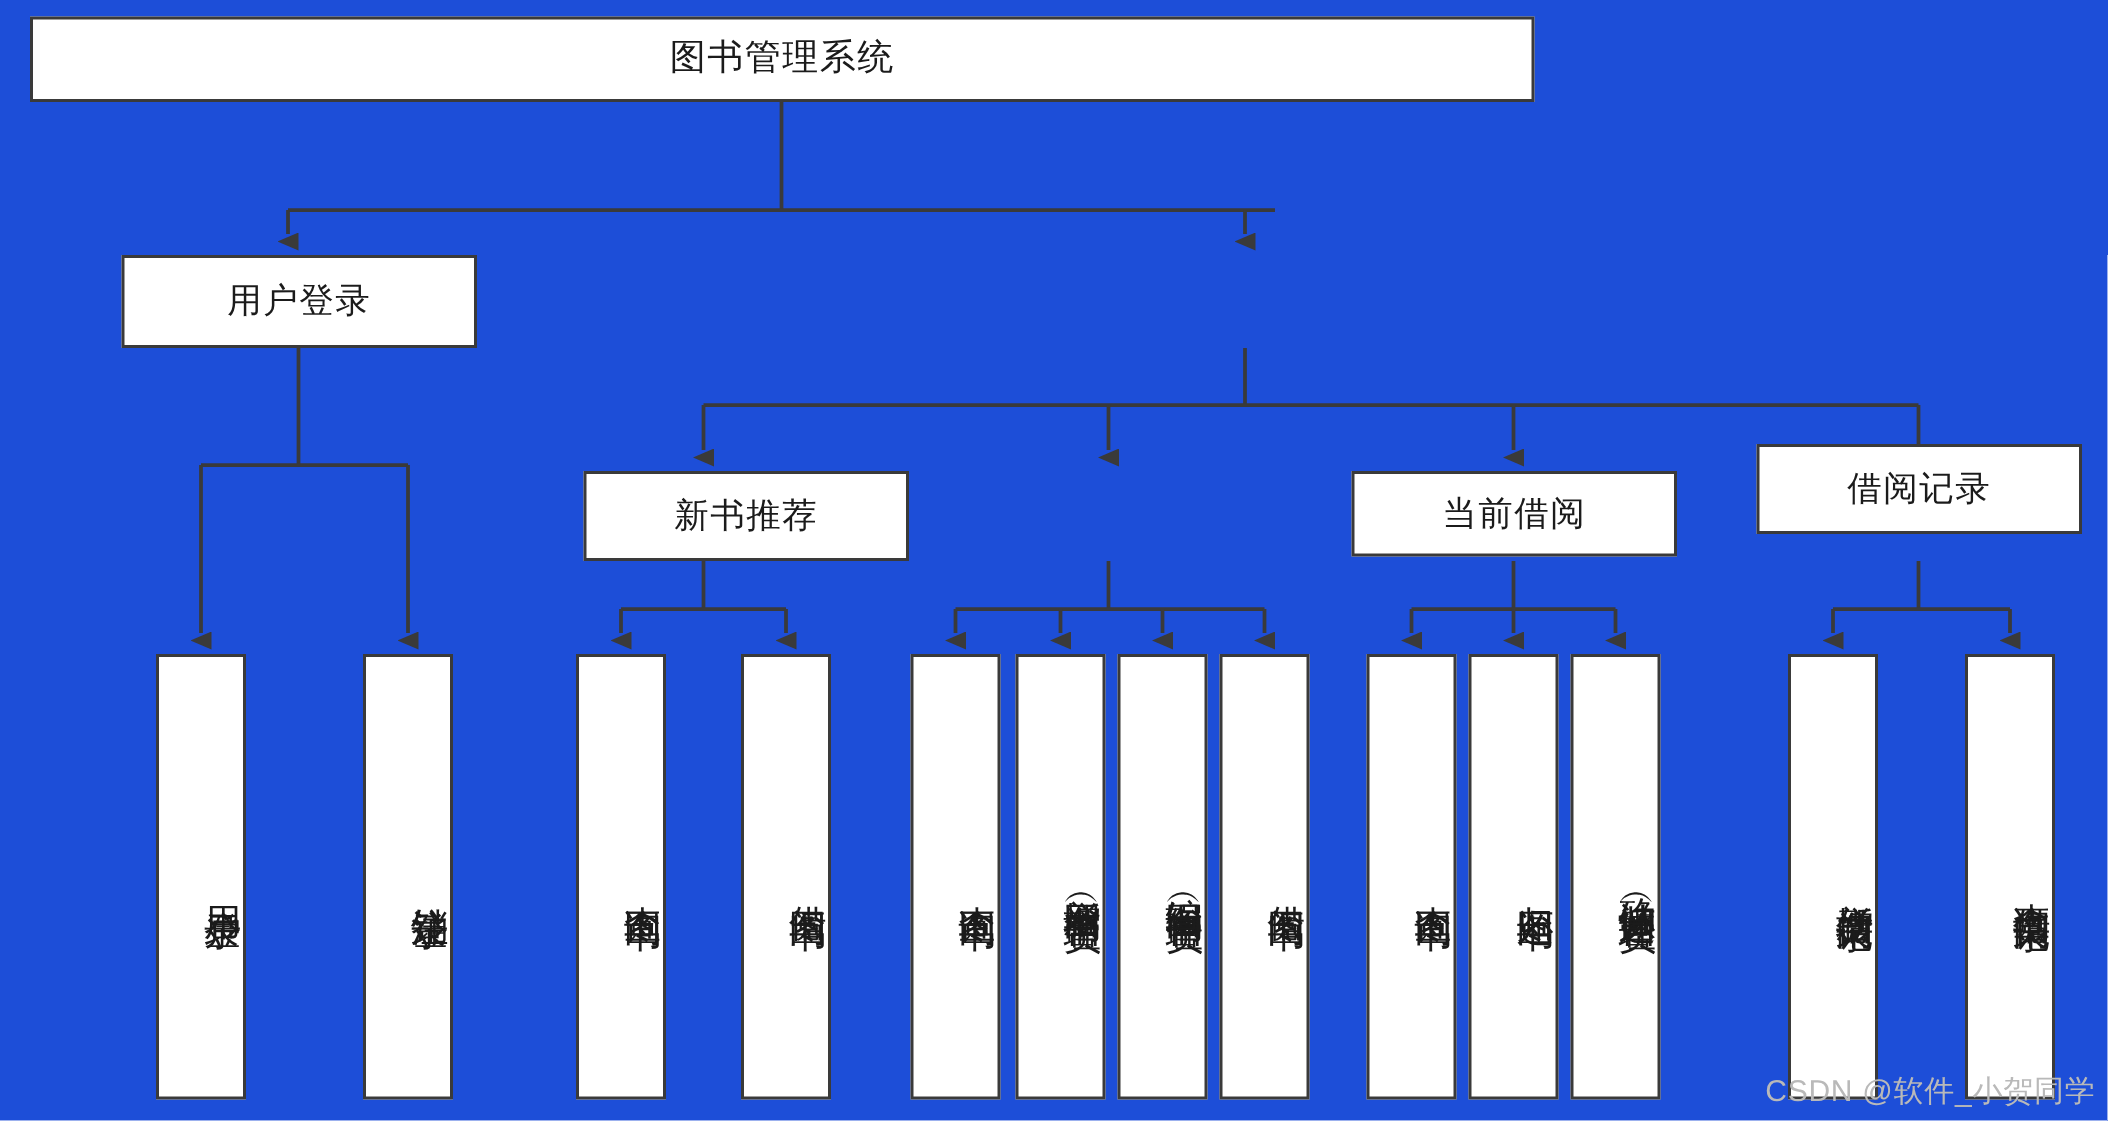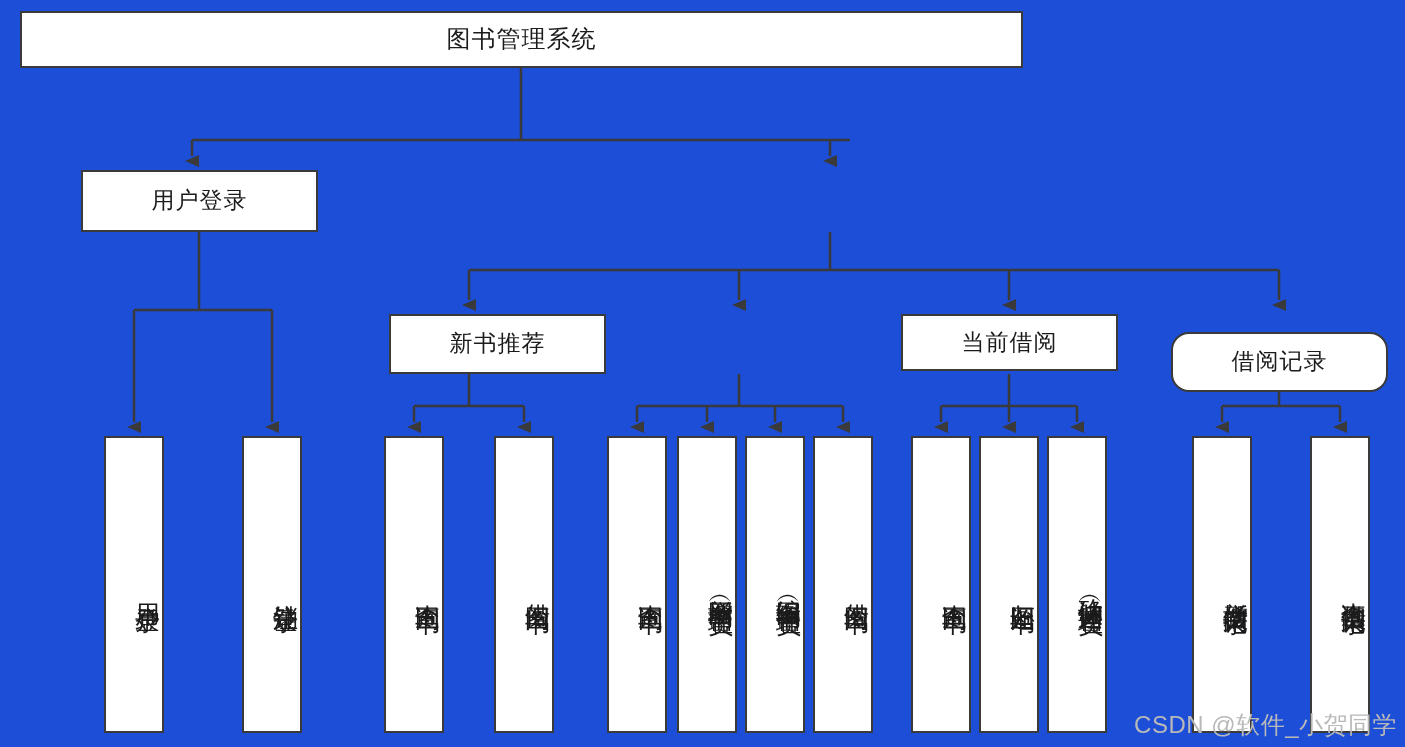--- a/index.html
+++ b/index.html
@@ -58,21 +58,21 @@
   .node-v .vtext {
     writing-mode: vertical-rl;
     text-orientation: upright;
     display: block;
     text-align: center;
   }
   .watermark {
     position: absolute;
     right: 8px;
     bottom: 6px;
-    font-size: 24px;
+    font-size: 20px;
     color: #b9b9b9;
     white-space: nowrap;
     letter-spacing: 0.5px;
   }
 </style>
 </head>
 <body>
 
 <div id="diagram-root">
 
@@ -130,21 +130,21 @@
   <div class="node node-h node-root" style="left:20px; top:11px; width:1003px; height:57px;">图书管理系统</div>
 
   <div class="node node-h" style="left:81px; top:170px; width:237px; height:62px;">用户登录</div>
 
 
   <div class="node node-h" style="left:361px; top:314px; width:217px; height:60px;margin-left:28px;">新书推荐</div>
 
 
   <div class="node node-h" style="left:901px; top:314px; width:217px; height:57px;">当前借阅</div>
 
-  <div class="node node-h" style="left:1171px; top:332px; width:217px; height:60px;border-radius:18px;">借阅记录</div>
+  <div class="node node-h" style="left:1171px; top:296px; width:217px; height:60px;">借阅记录</div>
 
   <div class="node node-v" style="left:104px; top:436px; width:60px; height:297px;">
     <span class="vtext">用户登录</span>
   </div>
 
   <div class="node node-v" style="left:242px; top:436px; width:60px; height:297px;">
     <span class="vtext">注销登录</span>
   </div>
 
   <div class="node node-v" style="left:384px; top:436px; width:60px; height:297px;">

